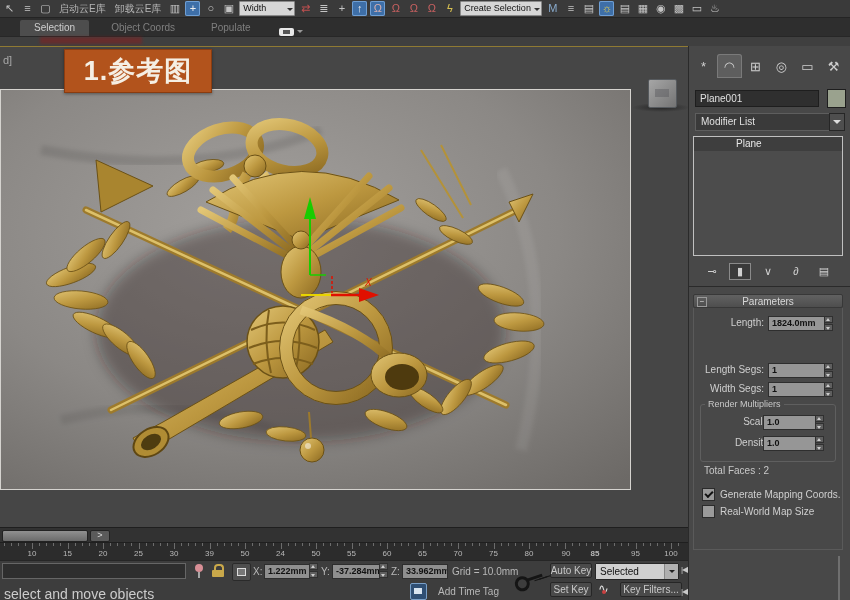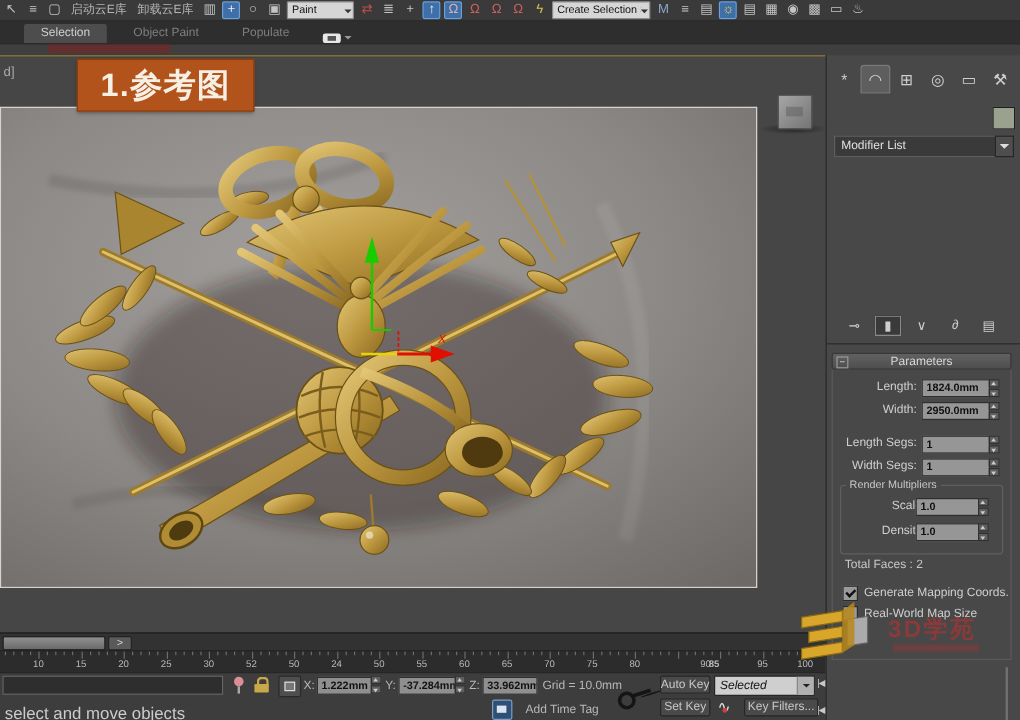--- a/index.html
+++ b/index.html
@@ -57,21 +57,21 @@
             font-size:9px;font-weight:bold;line-height:13px;padding-left:3px;box-sizing:content-box;white-space:nowrap;overflow:hidden;}
   .spin{position:absolute;width:9px;height:15px;display:flex;flex-direction:column;gap:1px;}
   .spin div{flex:1;background:#5f5f5f;border:1px solid #303030;position:relative;}
   .spin div::after{content:"";position:absolute;left:1px;border-left:2px solid transparent;border-right:2px solid transparent;}
   .spin .up::after{top:1px;border-bottom:3px solid #ccc;}
   .spin .dn::after{top:2px;border-top:3px solid #ccc;}
   .sb-btn{position:absolute;height:15px;background:#4a4a4a;border:1px solid #262626;color:#c8c8c8;font-size:10px;
           display:flex;align-items:center;justify-content:center;border-radius:2px;padding:0 4px;box-sizing:border-box;white-space:nowrap;}
   #sel-combo{position:absolute;height:15px;background:#cfcfcf;border:1px solid #262626;color:#111;font-size:10px;
              display:flex;align-items:center;border-radius:1px;}
-  #sel-combo .cv{flex:1;padding-left:4px;font-style:italic;}
+  #sel-combo .cv{flex:1;padding-left:4px;}
   #sel-combo .cab{width:13px;height:100%;background:#b0b0b0;border-left:1px solid #888;display:flex;align-items:center;justify-content:center;}
   #sel-combo .cab i{width:0;height:0;border:3px solid transparent;border-top-color:#222;margin-top:3px;}
   #listener{position:absolute;left:2px;top:2px;width:182px;height:14px;background:#2e2e2e;border:1px solid #666;}
   .pin-icon{position:absolute;width:10px;height:14px;}
   .pin-icon::before{content:"";position:absolute;left:1px;top:0;width:8px;height:8px;border-radius:50%;background:#d88f96;}
   .pin-icon::after{content:"";position:absolute;left:4px;top:8px;width:2px;height:6px;background:#a8a8a8;}
   .lock-icon{position:absolute;width:12px;height:13px;}
   .lock-icon::before{content:"";position:absolute;left:2px;top:0;width:6px;height:6px;border:2px solid #c9a84a;border-bottom:none;border-radius:4px 4px 0 0;}
   .lock-icon::after{content:"";position:absolute;left:0;top:6px;width:12px;height:7px;background:#c9a84a;border-radius:1px;}
   #abs-toggle{position:absolute;width:17px;height:16px;background:#4e4e4e;border:1px solid #2a2a2a;border-radius:2px;}
@@ -139,21 +139,21 @@
       <div class="tbi">↖</div>
       <div class="tbi">≡</div>
       <div class="tbi">▢</div>
       <div class="tbi ttxt">启动云E库</div>
       <div class="tbi ttxt">卸载云E库</div>
       <div class="tbi">▥</div>
       <div class="tbi act">+</div>
       <div class="tbi">○</div>
       <div class="tbi">▣</div>
       <div class="tbi tcombo">
-        <span class="cv">Paint</span>
+        <span class="cv">Width</span>
         <span class="ca"></span>
       </div>
       <div class="tbi" style="color: rgb(192, 80, 80);">⇄</div>
       <div class="tbi">≣</div>
       <div class="tbi">+</div>
       <div class="tbi act">↑</div>
       <div class="tbi act" style="color: rgb(216, 176, 176);">Ω</div>
       <div class="tbi" style="color: rgb(200, 96, 96);">Ω</div>
       <div class="tbi" style="color: rgb(200, 96, 96);">Ω</div>
       <div class="tbi" style="color: rgb(200, 96, 96);">Ω</div>
@@ -170,21 +170,21 @@
       <div class="tbi">▦</div>
       <div class="tbi">◉</div>
       <div class="tbi">▩</div>
       <div class="tbi">▭</div>
       <div class="tbi">♨</div>
     </div>
 
   <div id="ribbontabs">
     <div style="width:20px"></div>
     <div class="rtab on">Selection</div>
-    <div class="rtab">Object Paint</div>
+    <div class="rtab">Object Coords</div>
     <div class="rtab">Populate</div>
     <div id="ribbon-extra">
       <span class="pillicon"></span>
       <span class="caret"></span>
     </div>
   </div>
   <div id="ribbonstrip"></div>
   <div id="ribbon-smudge"></div>
 
   <div id="viewport">
@@ -416,32 +416,32 @@
         <div class="rtick" style="left: 649.7px; height: 3px;"></div>
         <div class="rtick" style="left: 656.8px; height: 3px;"></div>
         <div class="rtick" style="left: 663.9px; height: 3px;"></div>
         <div class="rtick" style="left: 671px; height: 6px;"></div>
         <div class="rtick" style="left: 678.1px; height: 3px;"></div>
         <div class="rlabel" style="left: 32px;">10</div>
         <div class="rlabel" style="left: 67.5px;">15</div>
         <div class="rlabel" style="left: 103px;">20</div>
         <div class="rlabel" style="left: 138.5px;">25</div>
         <div class="rlabel" style="left: 174px;">30</div>
-        <div class="rlabel" style="left: 209.5px;">52</div>
+        <div class="rlabel" style="left: 209.5px;">39</div>
         <div class="rlabel" style="left: 245px;">50</div>
         <div class="rlabel" style="left: 280.5px;">24</div>
         <div class="rlabel" style="left: 316px;">50</div>
         <div class="rlabel" style="left: 351.5px;">55</div>
         <div class="rlabel" style="left: 387px;">60</div>
         <div class="rlabel" style="left: 422.5px;">65</div>
         <div class="rlabel" style="left: 458px;">70</div>
         <div class="rlabel" style="left: 493.5px;">75</div>
         <div class="rlabel" style="left: 529px;">80</div>
         <div class="rlabel" style="left: 595px; font-weight: bold;">85</div>
-        <div class="rlabel" style="left: 588px;">90</div>
+        <div class="rlabel" style="left: 566px;">90</div>
         <div class="rlabel" style="left: 635.5px;">95</div>
         <div class="rlabel" style="left: 671px;">100</div>
       </div>
 
     <div id="statusbar">
       <div id="listener"></div>
       <span class="pin-icon" style="left:194px;top:3px"></span>
       <span class="lock-icon" style="left:212px;top:3px"></span>
       <div id="abs-toggle" style="left:232px;top:2px"></div>
 
@@ -487,51 +487,47 @@
 
   <div id="cmdpanel">
     <div id="ptabs">
         <div class="ptab">*</div>
         <div class="ptab on">◠</div>
         <div class="ptab">⊞</div>
         <div class="ptab">◎</div>
         <div class="ptab">▭</div>
         <div class="ptab">⚒</div>
       </div>
+    <div id="objname">Plane001</div>
     <div id="colorswatch"></div>
     <div id="modlist">Modifier List</div>
     <div id="modlist-arrow">
         <i></i>
       </div>
+    <div id="stackbox">
+      <div class="stackitem">Plane</div>
+    </div>
     <div id="stackbtns">
         <div class="sbtn">⊸</div>
         <div class="sbtn on">▮</div>
         <div class="sbtn">∨</div>
         <div class="sbtn">∂</div>
         <div class="sbtn">▤</div>
       </div>
     <div id="paneldiv"></div>
 
     <div id="rollhead">
       <span class="minus">−</span>
       <span>Parameters</span>
     </div>
 
     <div id="rollbody">
       <div class="prow" style="top:8px">
         <span class="plabel">Length:</span>
         <span class="pfield">1824.0mm</span>
-        <span class="spin">
-            <div class="up"></div>
-            <div class="dn"></div>
-          </span>
-      </div>
-      <div class="prow" style="top:27px">
-        <span class="plabel">Width:</span>
-        <span class="pfield">2950.0mm</span>
         <span class="spin">
             <div class="up"></div>
             <div class="dn"></div>
           </span>
       </div>
       <div class="prow" style="top:55px">
         <span class="plabel">Length Segs:</span>
         <span class="pfield">1</span>
         <span class="spin">
             <div class="up"></div>
@@ -573,28 +569,15 @@
         <span class="chk on"></span>
         <span class="chklabel">Generate Mapping Coords.</span>
       </div>
       <div class="chkrow" style="top:197px">
         <span class="chk"></span>
         <span class="chklabel">Real-World Map Size</span>
       </div>
     </div>
   </div>
 
-  <div id="watermark">
-    <svg width="74" height="60">
-      <g transform="skewY(-9) translate(4,14)">
-        <rect x="0" y="0" width="34" height="9" fill="#d9a62c" stroke="#8a6a10"></rect>
-        <rect x="6" y="13" width="28" height="9" fill="#d9a62c" stroke="#8a6a10"></rect>
-        <rect x="0" y="26" width="34" height="9" fill="#d9a62c" stroke="#8a6a10"></rect>
-        <rect x="38" y="8" width="17" height="22" fill="#b6b6b6" opacity="0.9" stroke="#6a6a6a"></rect>
-        <polygon points="34,0 44,-6 44,30 34,35" fill="#b8871c" opacity="0.85"></polygon>
-      </g>
-    </svg>
-    <span id="wm-text">3D学苑</span>
-    <span id="wm-sub"></span>
-  </div>
   <div id="edge-line"></div>
 
 </div>
 
 </body></html>

